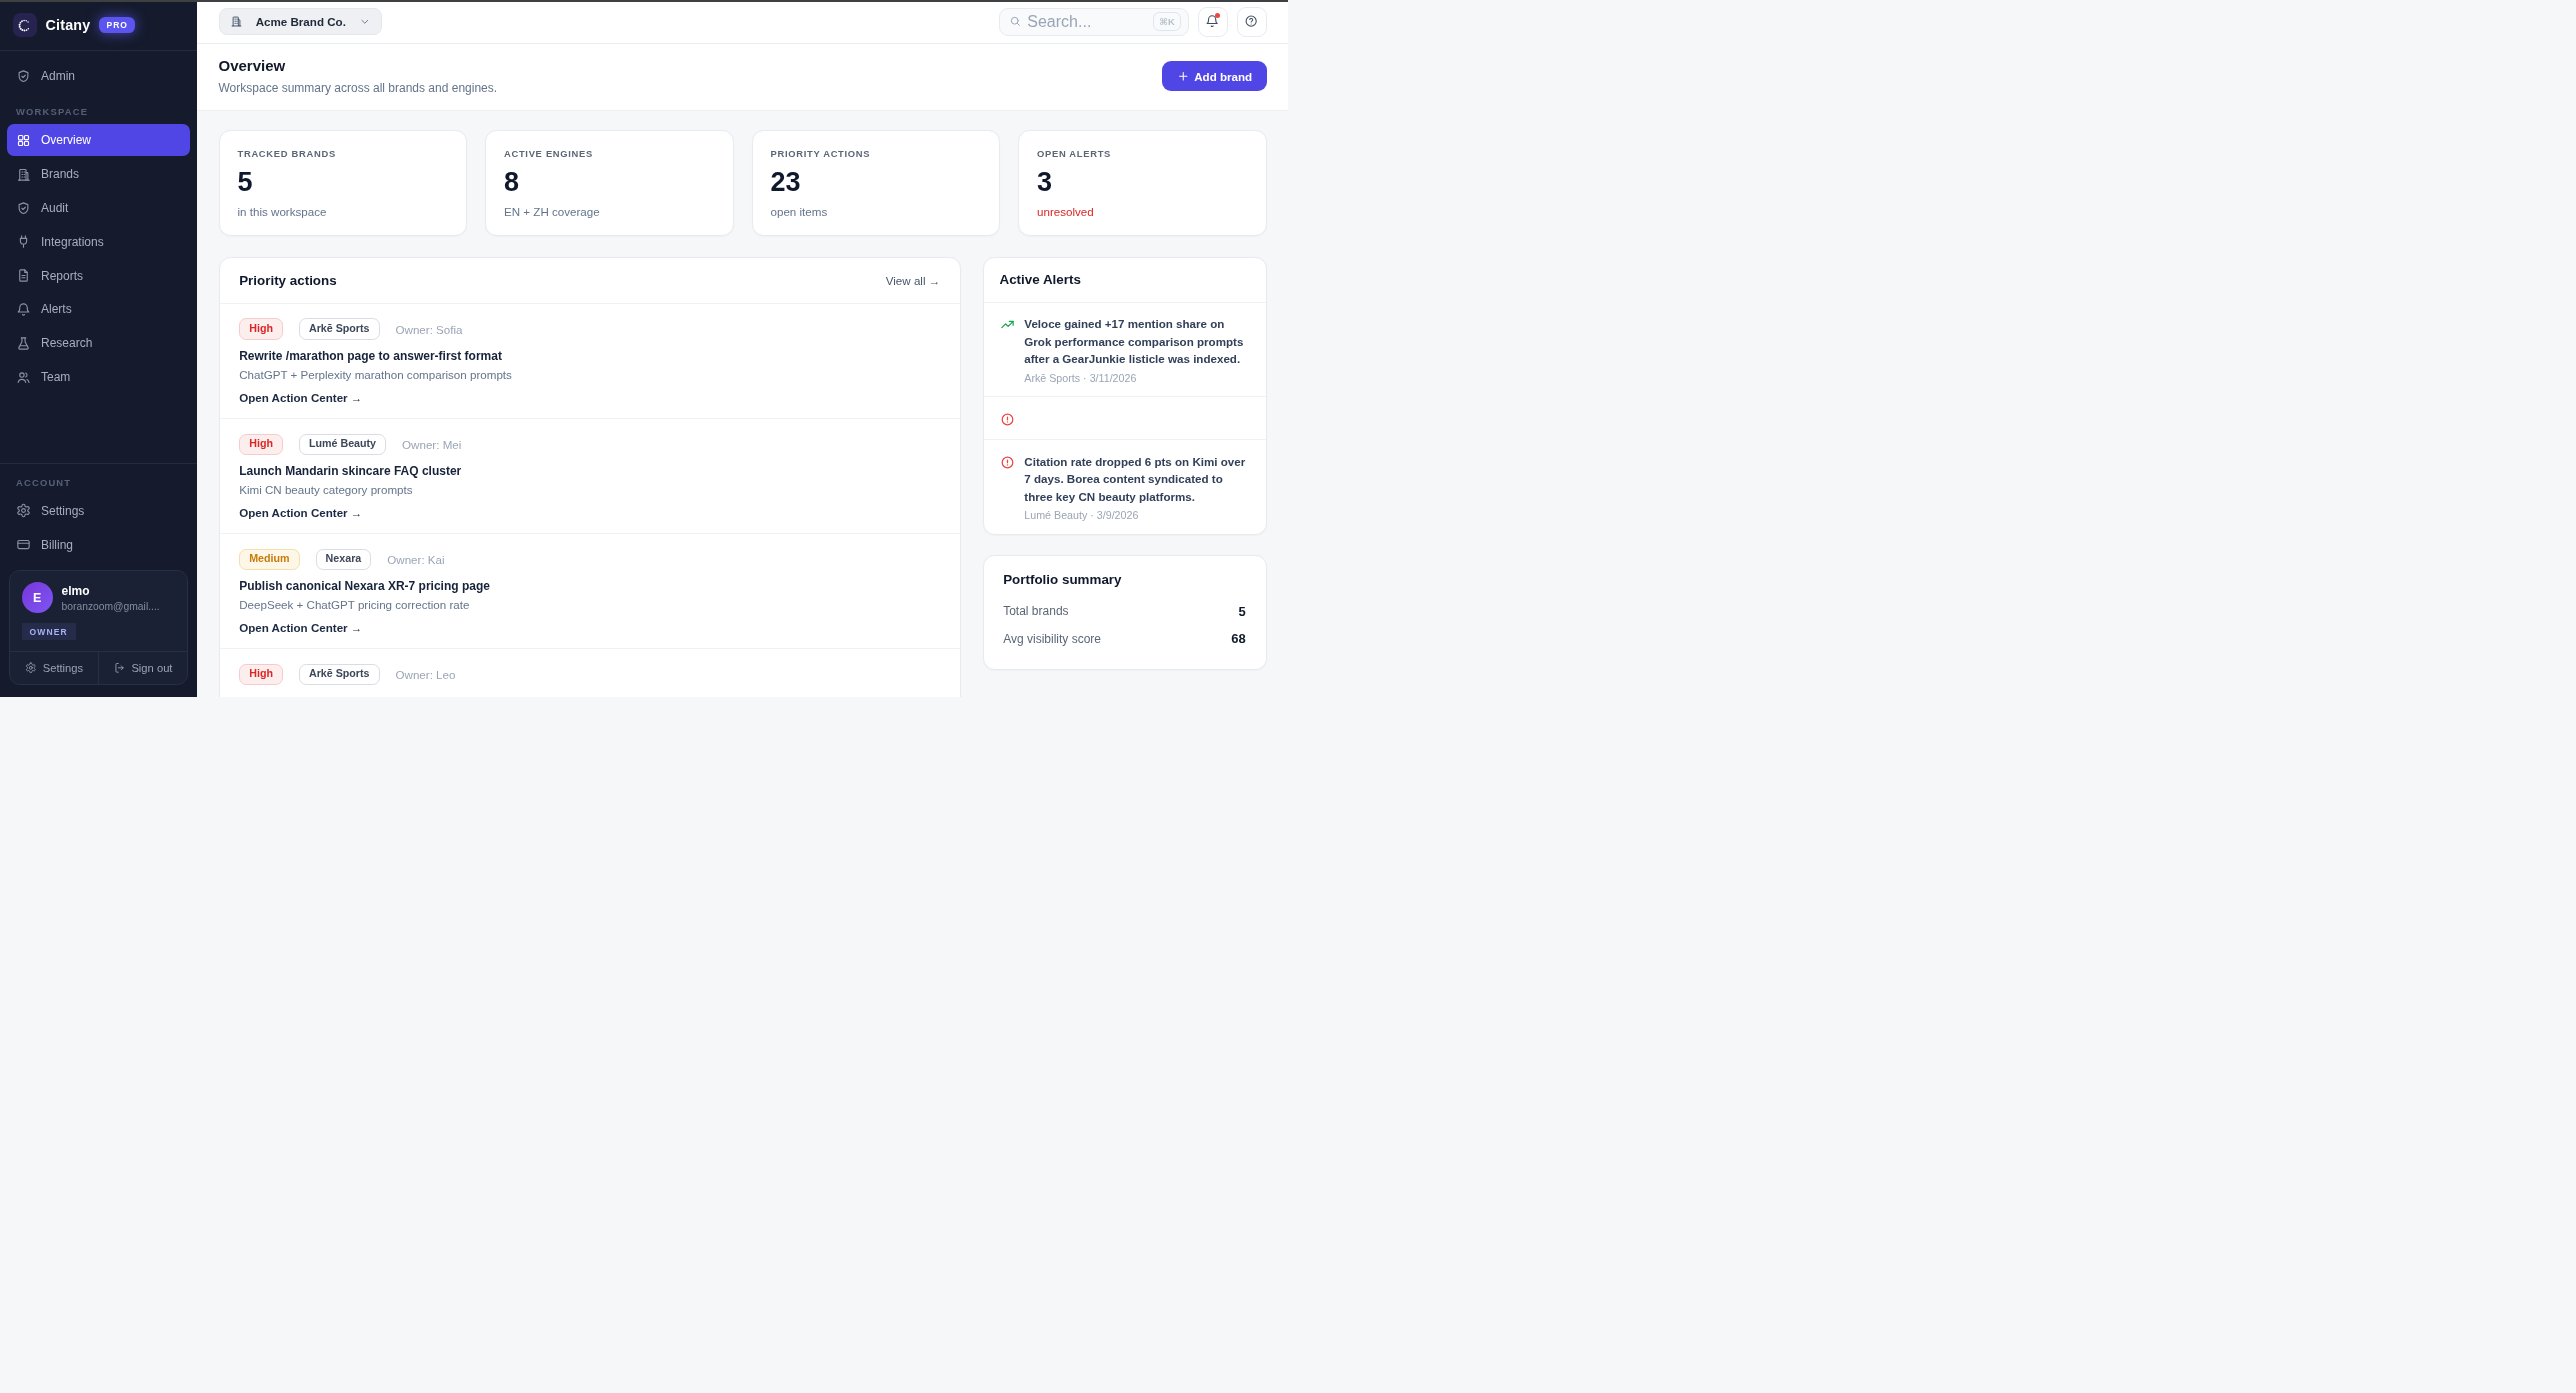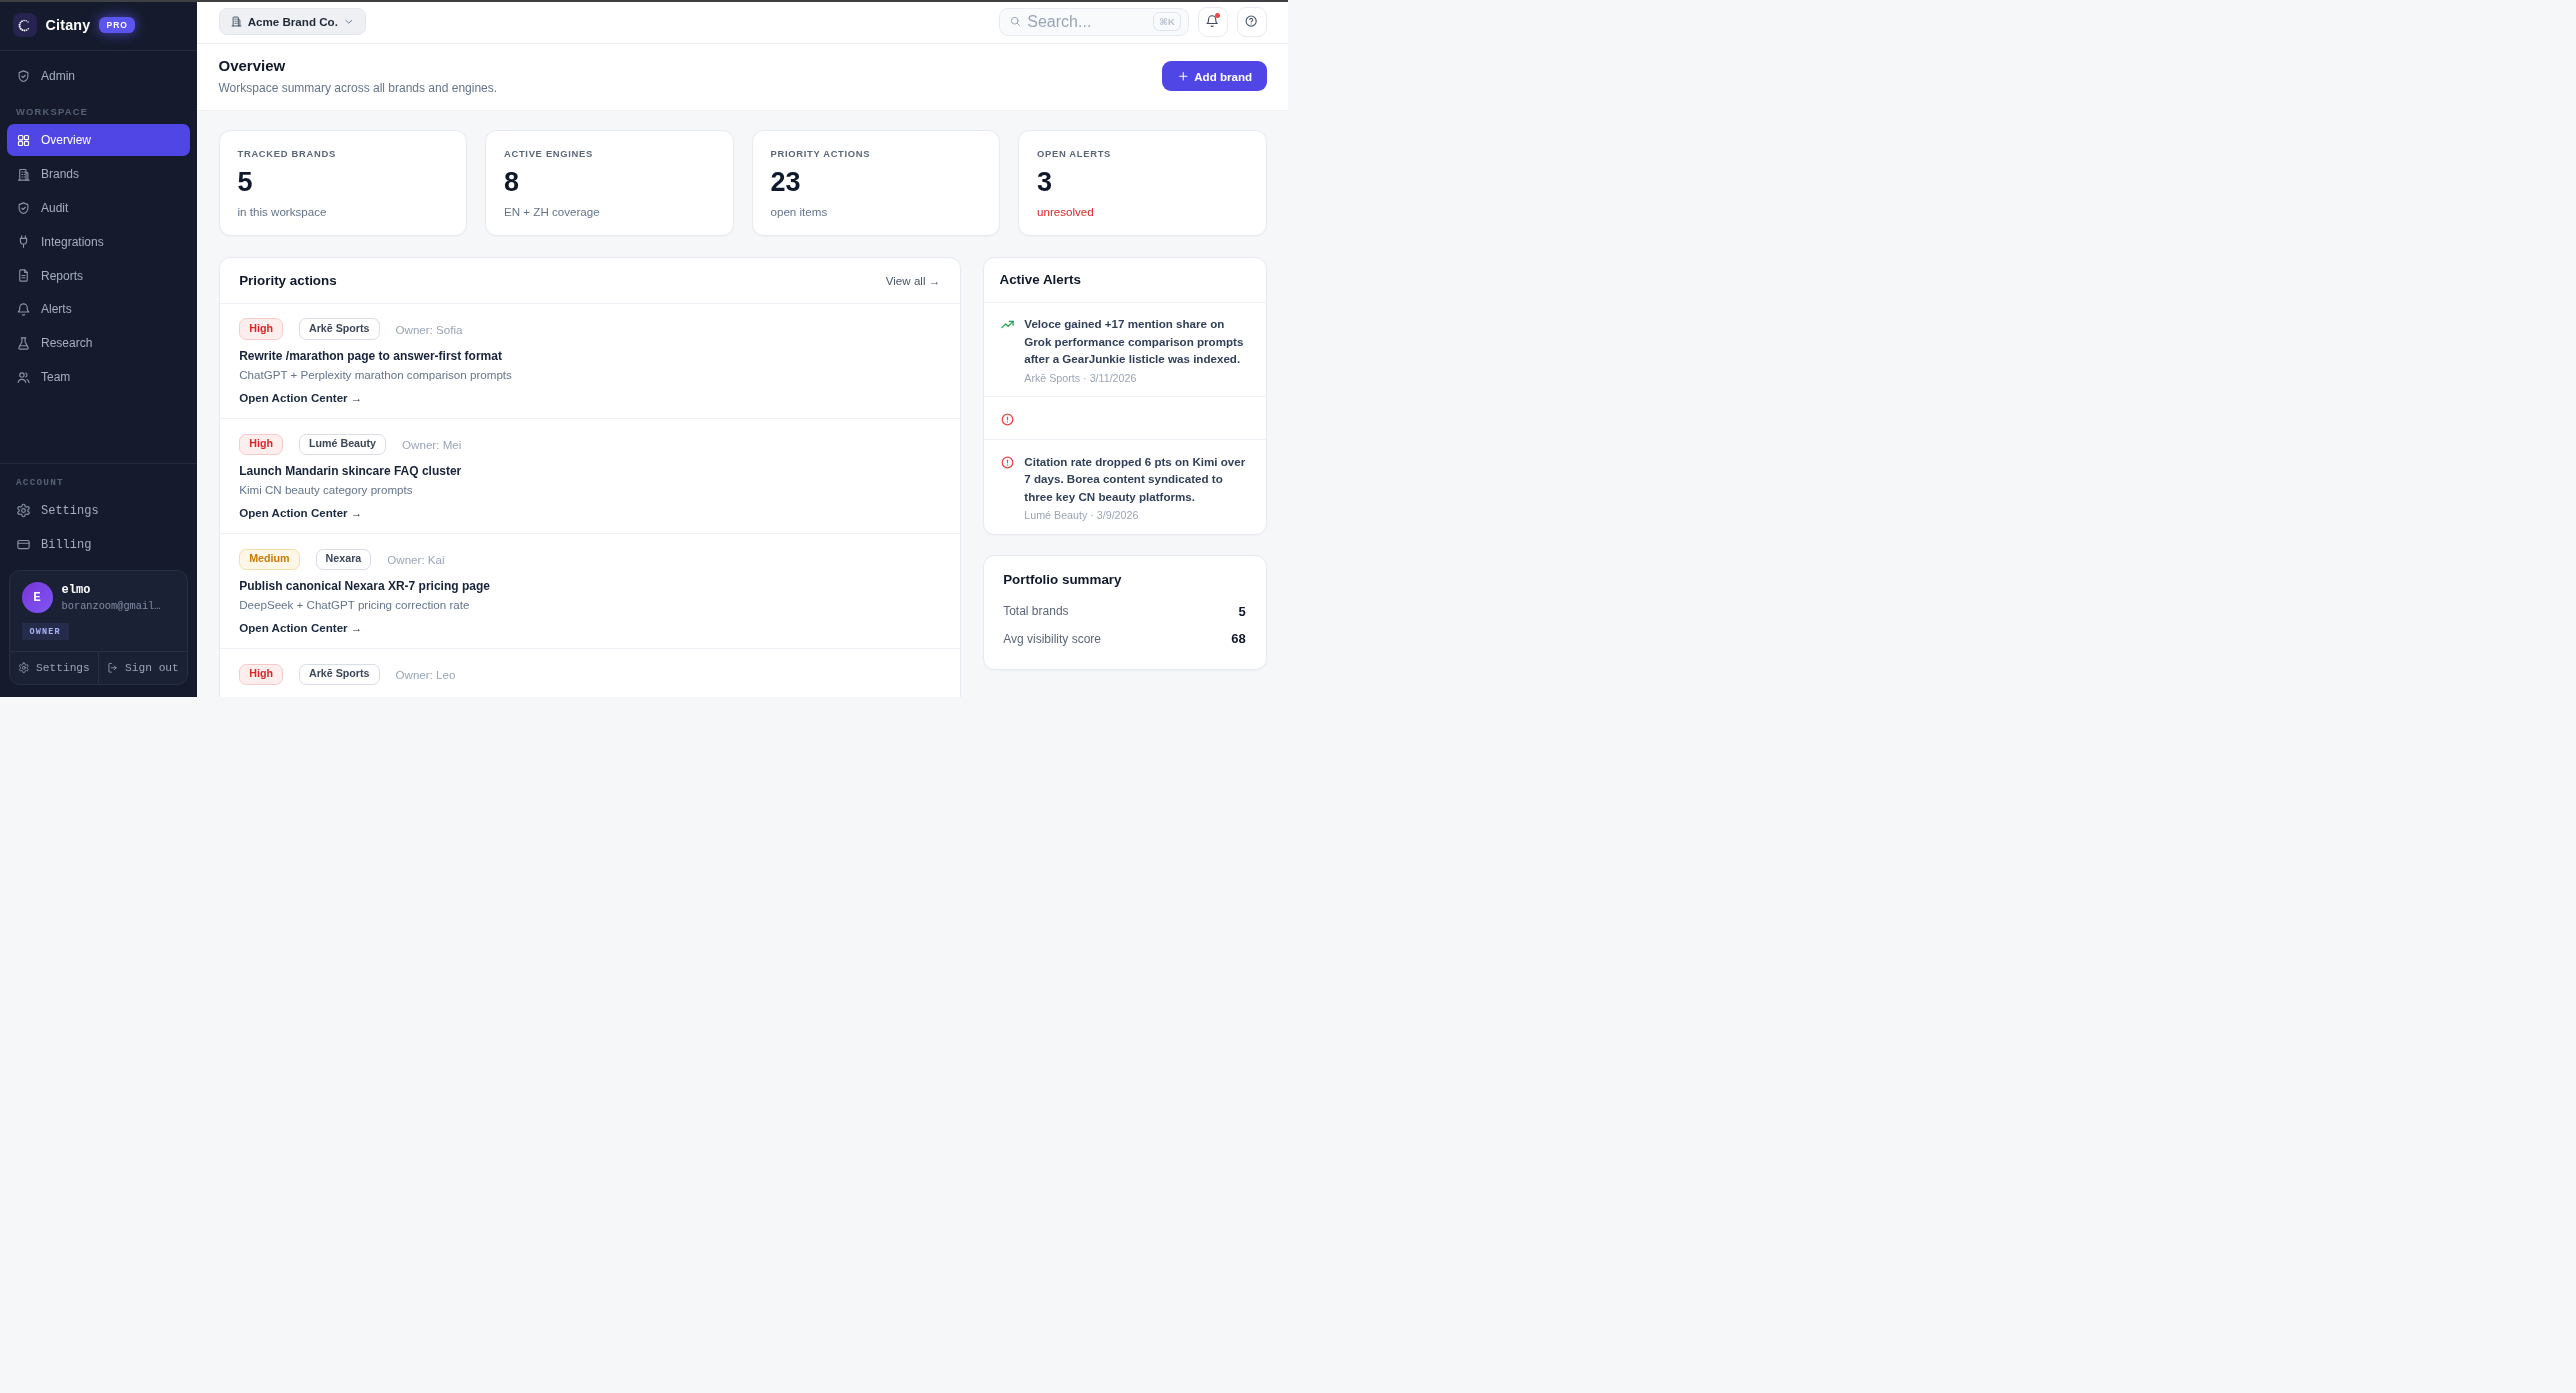--- a/index.html
+++ b/index.html
@@ -49,21 +49,21 @@
     color: #a6aebf; cursor: pointer;
   }
   .nav-item .ic { color: #8b93a7; }
   .nav-item.active { background: #4f46e5; color: #fff; }
   .nav-item.active .ic { color: #fff; }
   .section-label {
     font-size: 9.4px; font-weight: 700; letter-spacing: 1.2px;
     color: #566077; padding: 12.5px 16px 7.2px;
   }
   .side-spacer { flex: 1; }
-  .account-block { border-top: 0.9px solid rgba(255,255,255,0.07); font-family: Liberation Mono, monospace; }
+  .account-block { border-top: 0.9px solid rgba(255,255,255,0.07); }
   .user-card {
     margin: 9px 9px 12.5px; padding: 11.6px 11.6px 0;
     background: #1a2134; border: 0.9px solid #272f45; border-radius: 10.7px;
   }
   .user-row { display: flex; align-items: center; gap: 9px; }
   .avatar {
     width: 31px; height: 31px; border-radius: 50%; flex: none;
     background: linear-gradient(135deg, #7a36d9, #7c56f4);
     color: #fff; font-size: 12.5px; font-weight: 700;
     display: flex; align-items: center; justify-content: center;
@@ -85,21 +85,21 @@
 
   
   .main { flex: 1; display: flex; flex-direction: column; min-width: 0; }
   .topbar {
     height: 44px; flex: none; background: #fff;
     border-bottom: 0.9px solid #e9ecf1;
     display: flex; align-items: center; justify-content: space-between;
     padding: 0 21.5px;
   }
   .ws-pill {
-    display: flex; align-items: center; gap: 5px;
+    display: flex; align-items: center; gap: 13px;
     background: #eef0f4; border: 0.9px solid #e4e7ec; border-radius: 8px;
     height: 27px; padding: 0 10.7px;
     font-size: 11.6px; font-weight: 600; color: #1f2937; cursor: pointer;
   }
   .ws-pill .ic { color: #475569; }
   .ws-pill .chev { color: #64748b; }
   .topbar-right { display: flex; align-items: center; gap: 9px; }
   .search-box {
     width: 190px; height: 28px;
     background: #f8fafc; border: 0.9px solid #e7ebf1; border-radius: 9px;

